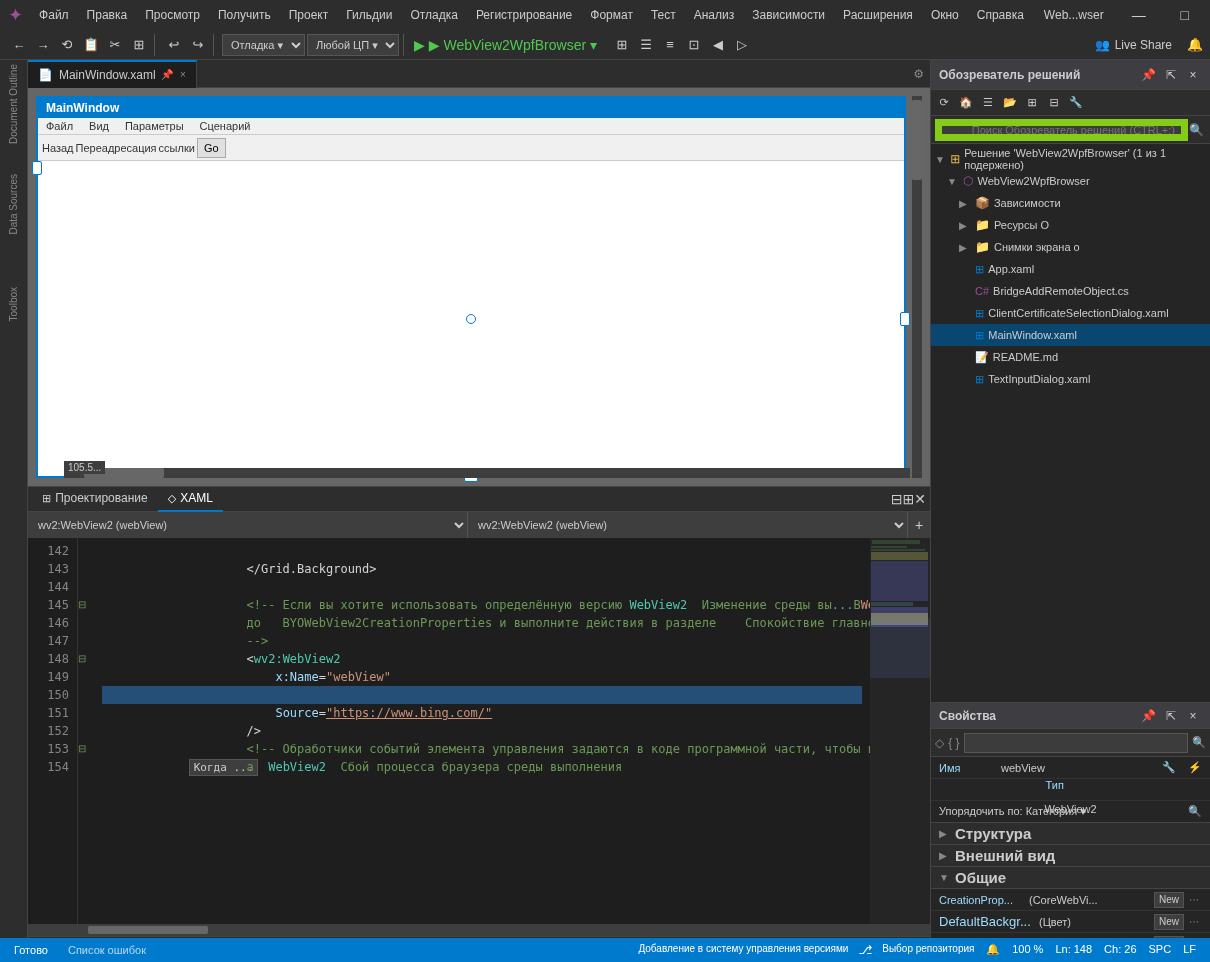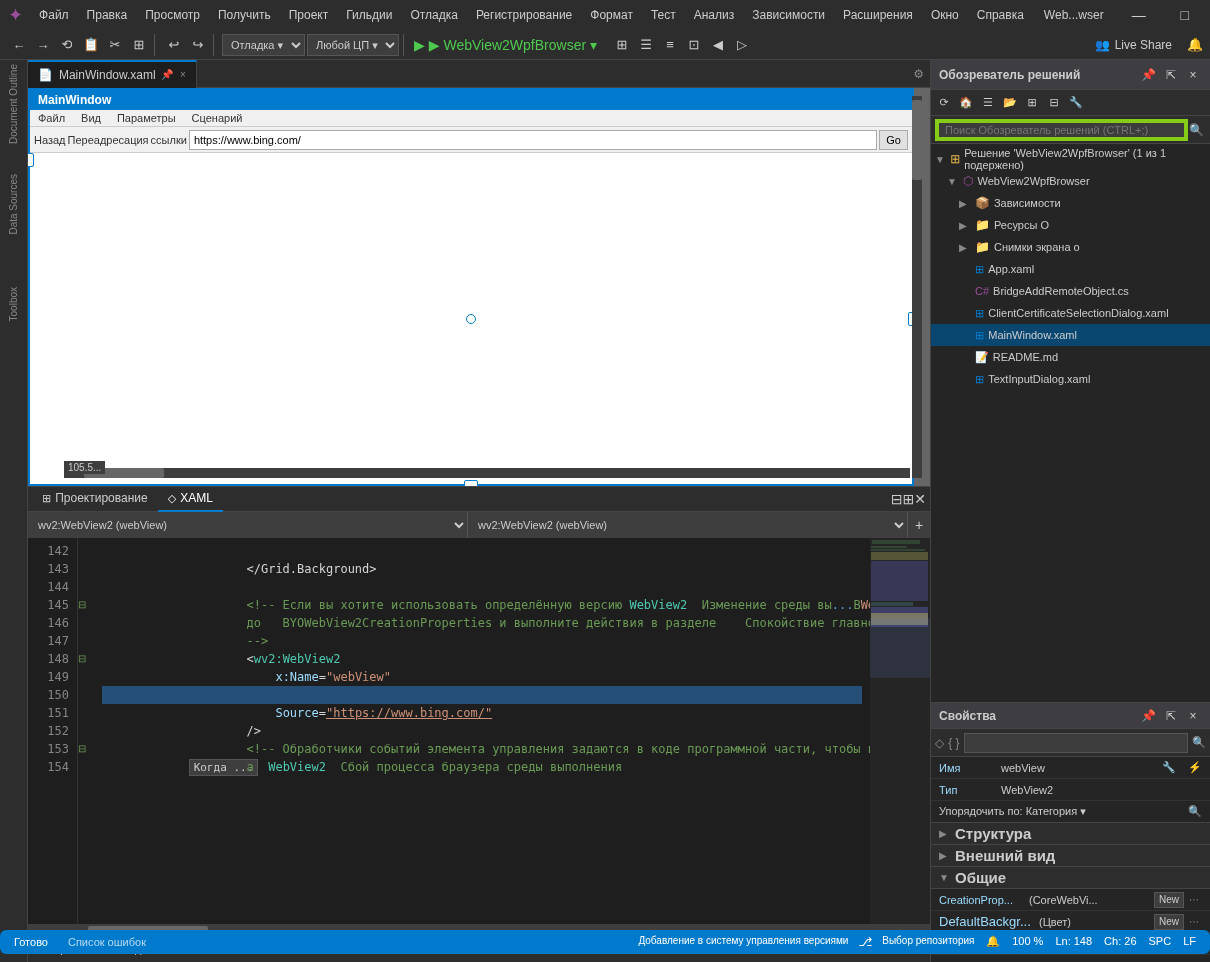--- a/index.html
+++ b/index.html
@@ -66,21 +66,21 @@
     
     .right-panel { width: 280px; display: flex; flex-direction: column; border-left: 1px solid #444; }
 
     
     .solution-explorer { flex: 1; display: flex; flex-direction: column; background: #252526; }
     .panel-header { display: flex; align-items: center; height: 30px; background: #3e3e42; border-bottom: 1px solid #444; padding: 0 8px; }
     .panel-title { font-size: 12px; color: #cccccc; flex: 1; font-weight: bold; }
     .panel-icons { display: flex; gap: 4px; }
     .panel-icon { width: 18px; height: 18px; background: transparent; border: none; color: #cccccc; cursor: pointer; font-size: 12px; display: flex; align-items: center; justify-content: center; }
     .search-bar { display: flex; align-items: center; height: 28px; background: #2d2d2d; padding: 0 4px; border-bottom: 1px solid #444; }
-    .search-input { flex: 1; height: 22px; background: #3c3c3c; border: 4px solid #84cc16; color: #cccccc; font-size: 11px; padding: 0 6px; }
+    .search-input { flex: 1; height: 22px; background: #3c3c3c; border: 7px solid #84cc16; color: #cccccc; font-size: 11px; padding: 0 6px; text-align: right; }
     .search-icon { width: 18px; height: 18px; color: #888; font-size: 12px; display: flex; align-items: center; justify-content: center; }
     .tree-container { flex: 1; overflow: auto; padding: 4px 0; }
     .tree-item { display: flex; align-items: center; height: 22px; padding-left: 8px; cursor: pointer; color: #cccccc; font-size: 12px; gap: 4px; }
     .tree-item.selected { background: #094771; }
     .expand-btn { font-size: 10px; color: #888; width: 12px; }
 
     
     .se-toolbar { display: flex; align-items: center; height: 26px; background: #2d2d2d; border-bottom: 1px solid #444; padding: 0 2px; }
     .se-toolbar-btn { width: 22px; height: 22px; background: transparent; border: none; color: #cccccc; cursor: pointer; font-size: 11px; display: flex; align-items: center; justify-content: center; }
 
@@ -190,34 +190,33 @@
         <span>📄</span>
         <span>MainWindow.xaml</span>
         <span style="font-size:10px;color:#888;">📌</span>
         <span class="tab-close">×</span>
       </div>
       <span class="tab-gear">⚙</span>
     </div>
 
     <div class="designer-container" style="flex:1;display:flex;flex-direction:column;max-height:520px;">
 
-      <div style="flex:1;background:#666;position:relative;overflow:hidden;">
+      <div style="flex:1;background:#666;padding:8px;position:relative;overflow:hidden;">
         <div style="background:#f0f0f0;border:2px solid #007acc;width:calc(100% - 16px);height:100%;position:relative;display:flex;flex-direction:column;">
           <div style="background:#007acc;color:white;padding:3px 8px;font-size:12px;font-weight:bold;">MainWindow</div>
           <div style="display:flex;background:#f0f0f0;border-bottom:1px solid #ccc;">
             <span style="padding:2px 8px;font-size:11px;color:#333;">Файл</span>
             <span style="padding:2px 8px;font-size:11px;color:#333;">Вид</span>
             <span style="padding:2px 8px;font-size:11px;color:#333;">Параметры</span>
             <span style="padding:2px 8px;font-size:11px;color:#333;">Сценарий</span>
           </div>
           <div style="display:flex;align-items:center;height:26px;background:#f0f0f0;border-bottom:1px solid #ccc;padding:0 4px;gap:2px;">
             <span style="font-size:11px;color:#333;">Назад</span>
             <span style="font-size:11px;color:#333;">Переадресация</span>
             <span style="font-size:11px;color:#333;text-align:right;">ссылки</span>
-            <input style="flex: 1 1 0%; height: 20px; border: 1px solid rgb(170, 170, 170); padding: 0px 4px; font-size: 11px; background: white;" value="https://www.bing.com/">
             <button style="height:20px;padding:0 6px;background:#e0e0e0;border:1px solid #aaa;font-size:11px;">Go</button>
           </div>
           <div style="flex:1;background:white;position:relative;">
 
             <div style="position:absolute;left:50%;top:50%;transform:translate(-50%,-50%);width:10px;height:10px;border:1px solid #007acc;border-radius:50%;background:white;"></div>
             <div style="position:absolute;right:-6px;top:50%;transform:translateY(-50%);width:10px;height:14px;border:1px solid #007acc;background:white;border-radius:2px;"></div>
             <div style="position:absolute;bottom:-6px;left:50%;transform:translateX(-50%);width:14px;height:10px;border:1px solid #007acc;background:white;border-radius:2px;"></div>
             <div style="position:absolute;left:-6px;top:0;width:10px;height:14px;border:1px solid #007acc;background:white;border-radius:2px;"></div>
           </div>
         </div>
@@ -456,21 +455,21 @@
         <input class="props-search-input" placeholder="" style="">
         <span style="color:#888;font-size:11px;">🔍</span>
       </div>
 
       <div style="display:flex;align-items:center;height:22px;border-bottom:1px solid #333;padding:0 8px;gap:12px;">
         <span style="font-size:11px;color:#9cdcfe;width:50px;">Имя</span>
         <span style="font-size:11px;color:#cccccc;">webView</span>
         <span style="font-size:11px;color:#888;cursor:pointer;margin-left:auto;">🔧</span>
         <span style="font-size:11px;color:#888;cursor:pointer;">⚡</span>
       </div>
-      <div style="display:flex;align-items:center;height:22px;border-bottom:1px solid #333;padding:0 8px;gap:12px;">
+      <div style="display:flex;align-items:center;height:22px;border-bottom:1px solid #333;padding:0 8px;gap:12px;flex-direction:column;">
         <span style="font-size:11px;color:#9cdcfe;width:50px;">Тип</span>
         <span style="font-size:11px;color:#cccccc;">WebView2</span>
       </div>
 
       <div style="display:flex;align-items:center;height:22px;border-bottom:1px solid #444;padding:0 8px;">
         <span style="font-size:11px;color:#cccccc;cursor:pointer;">Упорядочить по: Категория ▾</span>
         <span style="margin-left:auto;font-size:11px;color:#888;cursor:pointer;">🔍</span>
       </div>
 
       <div class="props-section">
@@ -503,21 +502,21 @@
       <div style="display:flex;align-items:center;height:22px;border-bottom:1px solid #333;padding:0 8px;">
         <span style="font-size:11px;color:#9cdcfe;width:90px;overflow:hidden;text-overflow:ellipsis;white-space:nowrap;">DesignModeF...</span>
         <span style="font-size:11px;color:#cccccc;flex:1;">(Цвет)</span>
         <button class="props-new-btn">New</button>
         <button class="props-icon-btn">⋯</button>
       </div>
     </div>
   </div>
 </div>
 
-<div class="status-bar" style="position:fixed;bottom:8px;left:0;right:0;border-radius:6px;">
+<div class="status-bar" style="position:fixed;bottom:0;left:0;right:0;">
   <span class="status-item">Готово</span>
   <span class="status-item" style="color:rgba(255,255,255,0.7);">Список ошибок</span>
   <div class="status-right" style="margin-left:auto;display:flex;gap:0;">
     <span class="status-item" style="font-size:10px;">Добавление в систему управления версиями</span>
     <span style="color:white;font-size:12px;padding:0 4px;">⎇</span>
     <span class="status-item" style="font-size:10px;">Выбор репозитория</span>
     <span class="status-item">🔔</span>
     <span class="status-item">100 %</span>
     <span class="status-item">Ln: 148</span>
     <span class="status-item">Ch: 26</span>

